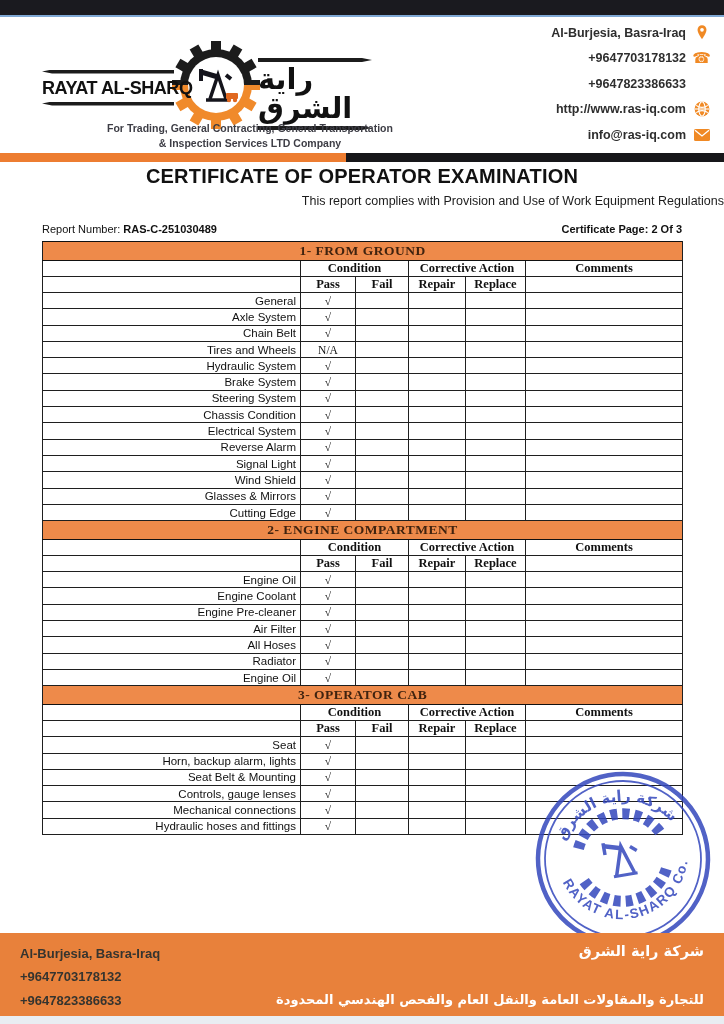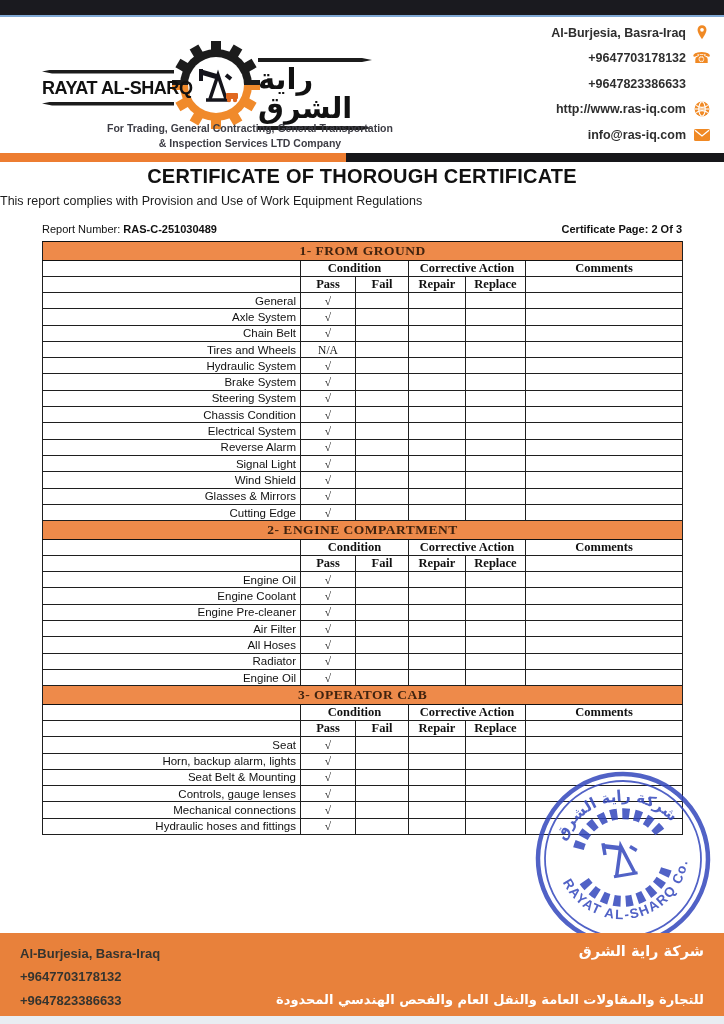--- a/index.html
+++ b/index.html
@@ -26,21 +26,21 @@
   .contact-row{display:flex;align-items:center;gap:7px;font-size:12.5px;font-weight:600;color:#2e2e2e;}
   .icon-slot{width:17px;height:17px;display:flex;align-items:center;justify-content:center;}
   .phone-glyph{font-family:"DejaVu Sans",sans-serif;color:#f08924;font-size:15px;line-height:1;}
 
   
   .divider{position:absolute;top:153px;left:0;width:724px;height:9px;background:#17171a;}
   .divider::before{content:"";position:absolute;left:0;top:0;width:346px;height:9px;background:#ED7D31;}
 
   
   .doc-title{position:absolute;top:165px;left:0;width:724px;text-align:center;font-size:20px;font-weight:bold;color:#111;letter-spacing:.2px;}
-  .doc-subtitle{position:absolute;top:194px;left:0;width:724px;text-align:left;font-size:12.5px;color:#1c1c1c;}
+  .doc-subtitle{position:absolute;top:194px;left:0;width:724px;text-align:right;font-size:12.5px;color:#1c1c1c;}
 
   
   .report-row{position:absolute;top:223px;left:42px;width:640px;display:flex;justify-content:space-between;font-size:11px;color:#111;}
   .report-row b{font-weight:bold;}
   .page-label{font-weight:bold;}
 
   
   .table-wrap{position:absolute;top:241px;left:42px;width:640px;}
   table.insp{border-collapse:collapse;width:640px;table-layout:fixed;border-radius:24px;}
   table.insp td{border:1px solid #1f1f1f;padding:0 4px;font-size:11.5px;color:#111;overflow:hidden;white-space:nowrap;}
@@ -169,21 +169,21 @@
         <svg width="16" height="12" viewBox="0 0 16 12">
             <rect x="0" y="0" width="16" height="12" rx="1.5" fill="#f08924"></rect>
             <path d="M1 1.2 L8 7 L15 1.2" stroke="#fff" stroke-width="1.3" fill="none"></path>
           </svg>
       </span>
     </div>
   </div>
 
   <div class="divider"></div>
 
-  <div class="doc-title">CERTIFICATE OF THOROUGH CERTIFICATE</div>
+  <div class="doc-title">CERTIFICATE OF OPERATOR EXAMINATION</div>
   <div class="doc-subtitle">This report complies with Provision and Use of Work Equipment Regulations</div>
 
   <div class="report-row">
     <div>
       <span>Report Number:</span>
       <b>RAS-C-251030489</b>
     </div>
     <div class="page-label">Certificate Page: 2 Of 3</div>
   </div>
 

